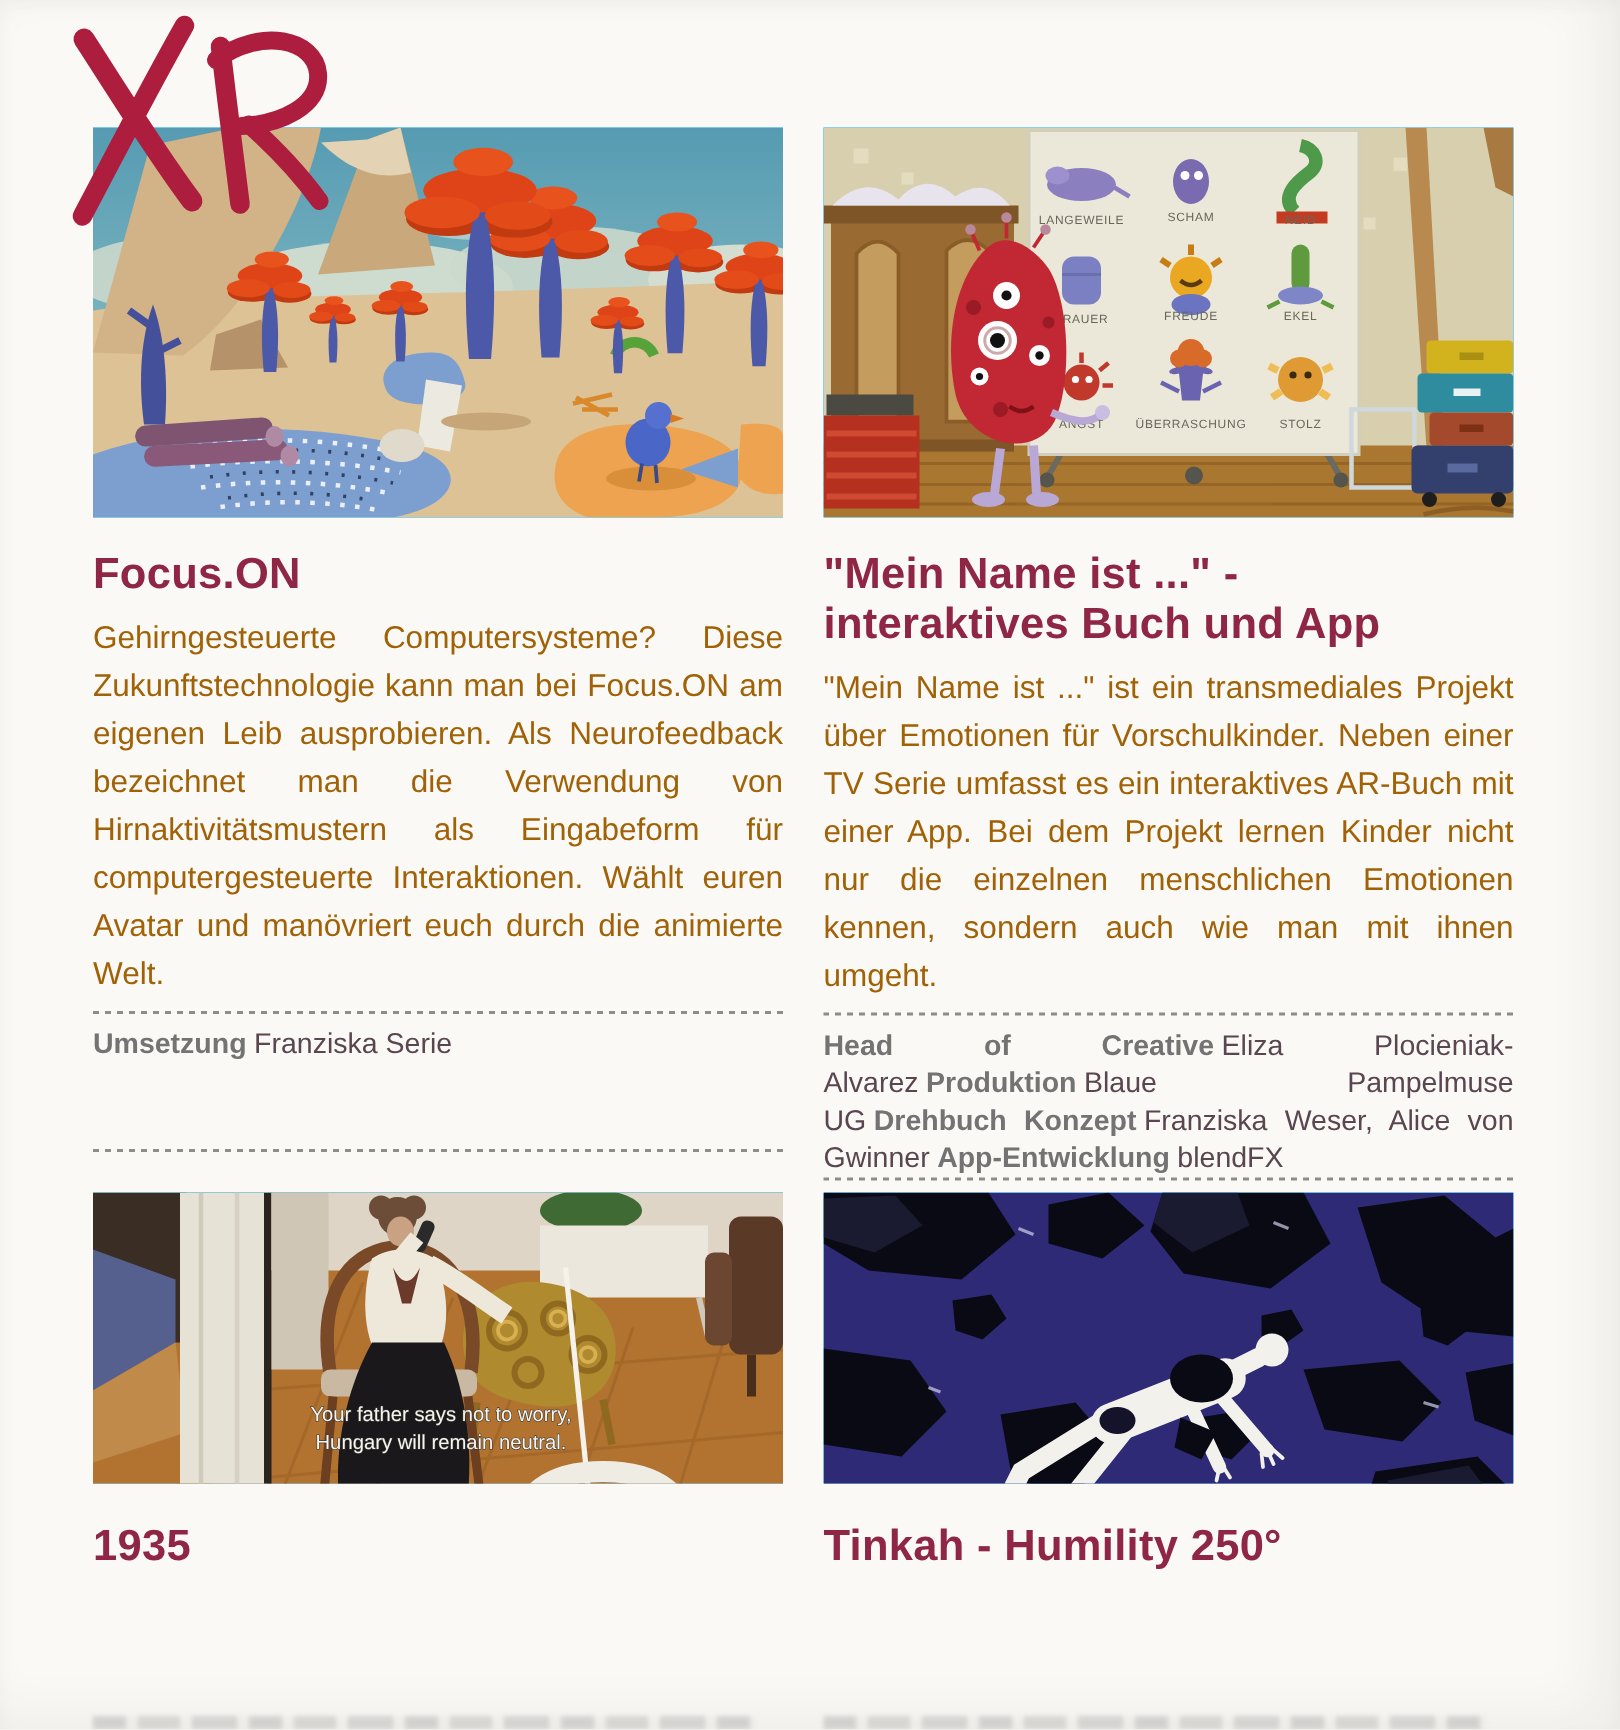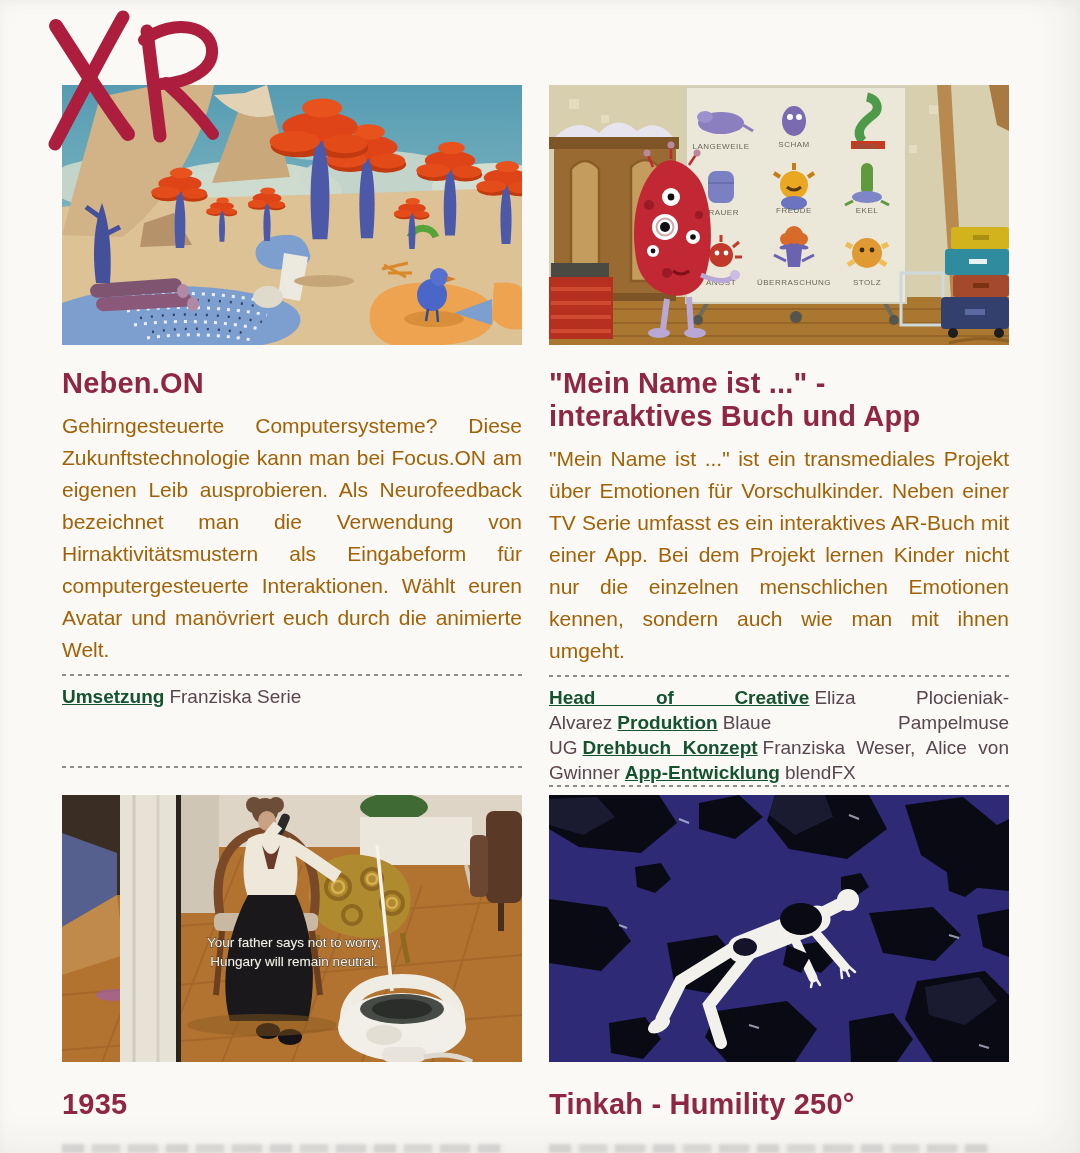--- a/index.html
+++ b/index.html
@@ -17,21 +17,21 @@
   .logo-xr{ position:absolute; left:28px; top:4px; width:215px; height:148px; z-index:5; }
 
   .card{ position:absolute; display:flex; flex-direction:column; }
   .card.r1{ top:85px; height:683px; }
   .card.r2{ top:795px; height:358px; }
   .card.cl{ left:62px;  width:460px; }
   .card.cr{ left:549px; width:460px; }
 
   .card-image{ width:460px; flex:0 0 auto; overflow:hidden; background:#0ea5e9; }
   .card-image.h260{ height:260px; }
-  .card-image.h267{ height:267px; }
+  .card-image.h267{ height:194px; }
   .card-image svg{ display:block; }
 
   .card-title{
     margin-top:22px;
     font-size:29px; line-height:33px; font-weight:700;
     color:#8f2744; letter-spacing:.2px; white-space:pre-line;
   }
   .r2 .card-title{ margin-top:26px; }
   .card-desc{
     margin-top:10px;
@@ -42,21 +42,21 @@
     height:2px; flex:0 0 auto;
     background-image:repeating-linear-gradient(90deg,#8d8d8d 0 4px, transparent 4px 8px);
   }
   .dotline.first{ margin-top:8px; }
   .dotline.bottom{ margin-top:auto; }
   .credits{
     margin-top:8px;
     font-size:19px; line-height:25px; color:#5a4650;
   }
   .credits.justify{ text-align:justify; }
-  .credit-label{ font-weight:700; color:#14532d;text-decoration:underline; }
+  .credit-label{ font-weight:700; color:#737373; }
   .credit-label, .credit-value{ margin-right:5px; }
   .ghost-line{
     margin-top:auto; height:9px; width:96%; opacity:.30; filter:blur(1.5px);
     background:repeating-linear-gradient(90deg,
       rgba(110,110,110,.75) 0 22px, rgba(110,110,110,.10) 22px 30px,
       rgba(110,110,110,.65) 30px 58px, rgba(110,110,110,.08) 58px 66px,
       rgba(110,110,110,.7) 66px 96px, rgba(110,110,110,.1) 96px 104px);
   }
   svg text{ font-family:"Liberation Sans", sans-serif; }
 </style>
@@ -143,21 +143,21 @@
       <use href="#tree" transform="translate(205,114) scale(0.4)"></use>
       <use href="#tree" transform="translate(350,124) scale(0.38)"></use>
       <use href="#tree" transform="translate(118,100) scale(0.6)"></use>
       <use href="#tree" transform="translate(388,77) scale(0.7)"></use>
       <use href="#tree" transform="translate(444,94) scale(0.62)"></use>
       <use href="#tree" transform="translate(305,64) scale(0.85)"></use>
       <use href="#tree" transform="translate(258,44) scale(1.05)"></use>
       <ellipse cx="262" cy="196" rx="30" ry="6" fill="#c6a678"></ellipse>
     </svg>
   </div>
-  <h2 class="card-title">Neben.ON</h2>
+  <h2 class="card-title">Focus.ON</h2>
   <p class="card-desc">Gehirngesteuerte Computersysteme? Diese Zukunftstechnologie kann man bei Focus.ON am eigenen Leib ausprobieren. Als Neurofeedback bezeichnet man die Verwendung von Hirnaktivitätsmustern als Eingabeform für computergesteuerte Interaktionen. Wählt euren Avatar und manövriert euch durch die animierte Welt.</p>
   <div class="dotline first"></div>
   <p class="credits"><span class="credit-label">Umsetzung</span><span class="credit-value">Franziska Serie</span></p>
   <div class="dotline bottom"></div>
 </div>
 
 <div class="card r1 cr">
   <div class="card-image h260">
     <svg width="460" height="260" viewBox="0 0 460 260">
       <rect width="460" height="260" fill="#d8cfae"></rect>

